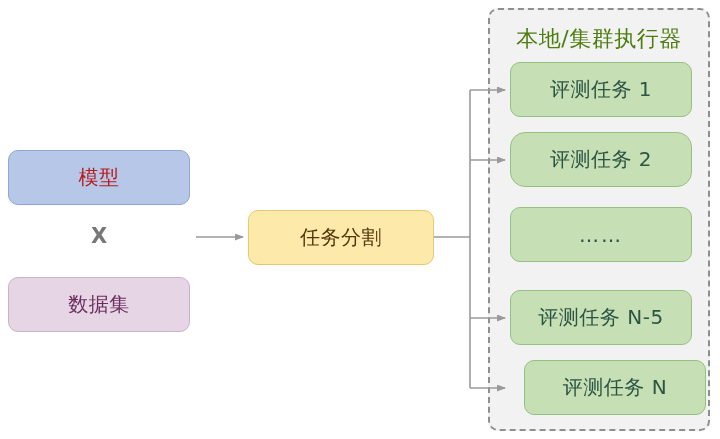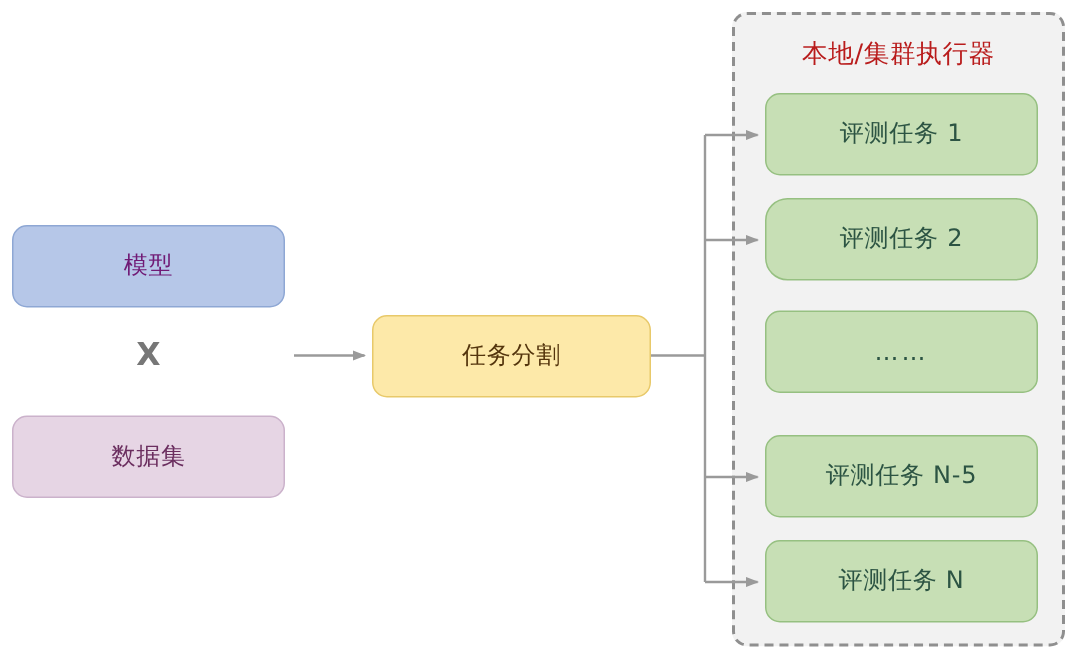--- a/index.html
+++ b/index.html
@@ -21,31 +21,31 @@
   
   .node {
     position: absolute;
     box-sizing: border-box;
     display: flex;
     align-items: center;
     justify-content: center;
     border-radius: 10px;
     border-width: 1px;
     border-style: solid;
-    font-size: 16px;
+    font-size: 20px;
     letter-spacing: 0.5px;
     text-align: center;
     white-space: nowrap;
   }
 
   .node-model {
     left: 8px;  top: 150px;  width: 182px; height: 55px;
     background: #b6c7e8;
     border-color: #8ea7d4;
-    color: #701a75;
+    color: #b91c1c;
   }
   .node-dataset {
     left: 8px;  top: 277px; width: 182px; height: 55px;
     background: #e6d5e4;
     border-color: #cbb2cb;
     color: #6b2e5f;
   }
   .node-split {
     left: 248px; top: 210px; width: 186px; height: 55px;
     background: #fde9a9;
@@ -76,39 +76,39 @@
     background: #f2f2f2;
     border: 2px dashed #8f8f8f;
     border-radius: 10px;
   }
   .executor-title {
     position: absolute;
     left: 488px;
     top: 24px;
     width: 222px;
     text-align: center;
-    font-size: 17px;
-    color: #b91c1c;
+    font-size: 22px;
+    color: #4d7c0f;
     letter-spacing: 0.5px;
     white-space: nowrap;
   }
 
   .node-task {
     left: 510px;
     width: 182px;
     height: 55px;
     background: #c7dfb5;
     border-color: #96c081;
     color: #2c5443;
   }
   .task-0 { top: 62px; }
   .task-1 { top: 132px; border-radius: 15px; }
   .task-2 { top: 207px; }
   .task-3 { top: 290px; }
-  .task-4 { top: 360px; }
+  .task-4 { top: 360px; margin-left: 14px; }
 
   .ellipsis-text {
     letter-spacing: 2px;
   }
 
   
   .conn-svg {
     position: absolute;
     left: 0; top: 0;
     width: 720px; height: 439px;

